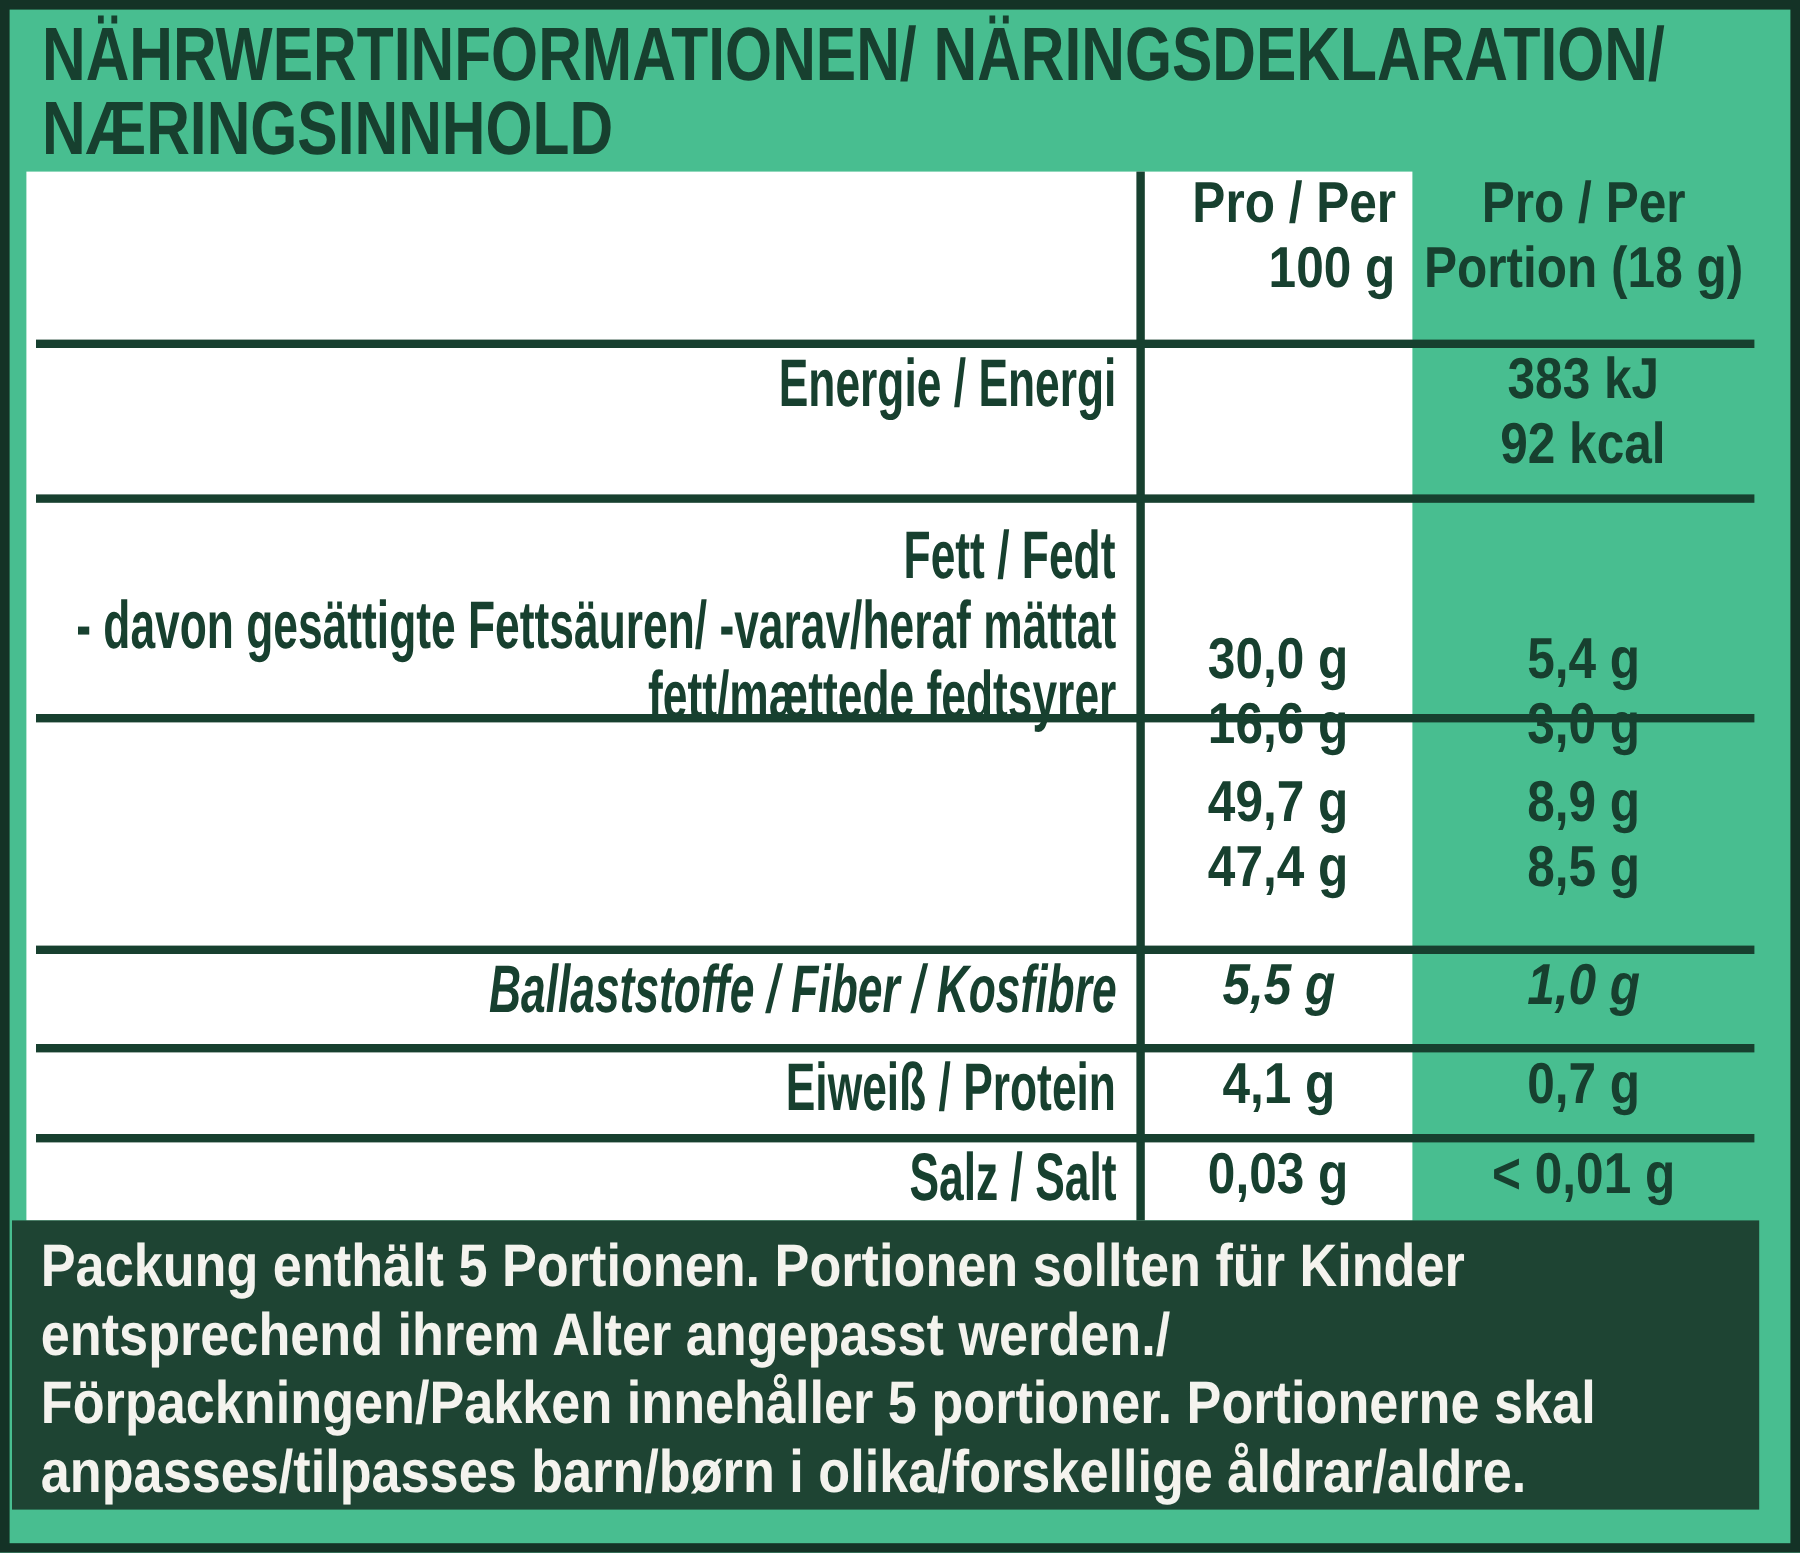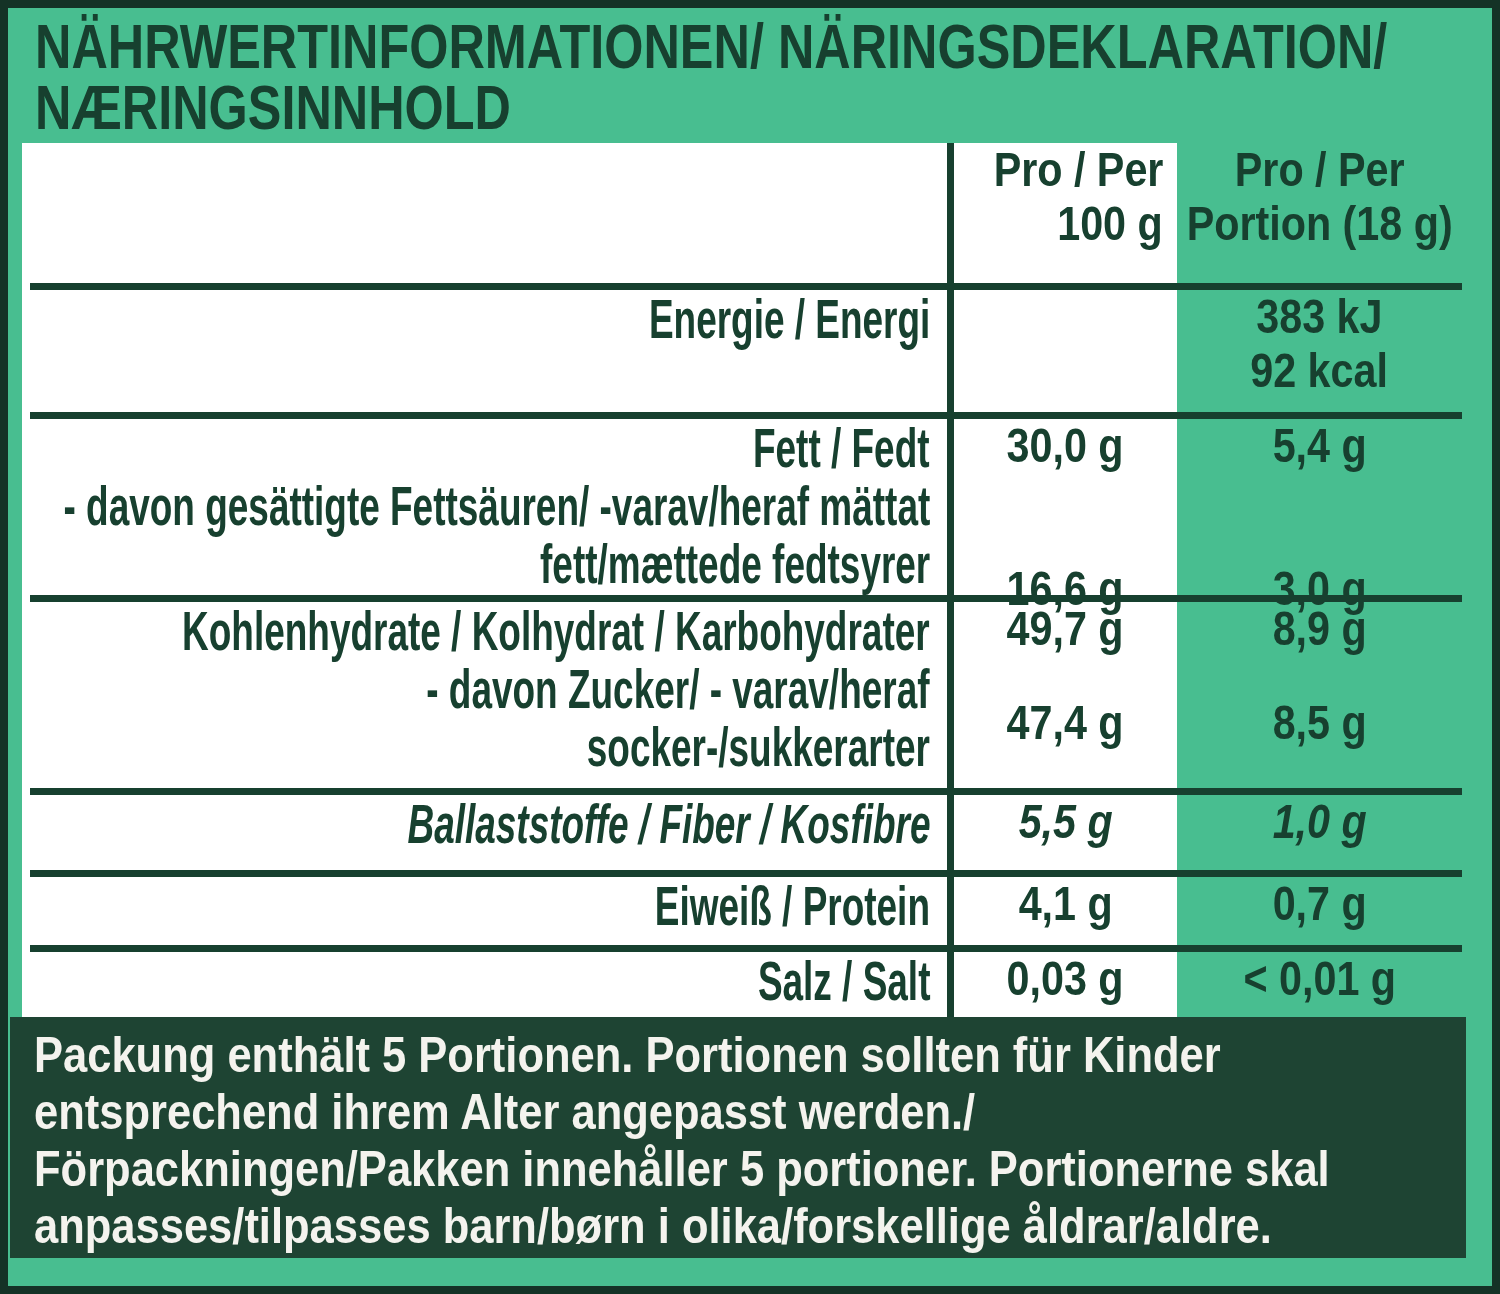--- a/index.html
+++ b/index.html
@@ -42,33 +42,33 @@
   .hline{
     position:absolute; left:30px; width:1432px; height:7px;
     background:var(--dark); z-index:6;
   }
   .hl-1{ top:283px; } .hl-2{ top:412px; } .hl-3{ top:595px; }
   .hl-4{ top:788px; } .hl-5{ top:870px; } .hl-6{ top:945px; }
   
   .row{ position:absolute; left:30px; width:1432px; z-index:5; }
   .row-header{ top:143px; height:140px; }
   .row-0{ top:290px; height:155px; }
-  .row-1{ top:419px; height:197px; }
+  .row-1{ top:434px; height:197px; }
   .row-2{ top:602px; height:186px; }
   .row-3{ top:795px; height:92px;font-style:italic; }
   .row-4{ top:877px; height:68px; }
   .row-5{ top:952px; height:58px; }
   .cell{
     position:absolute; top:0; bottom:0;
     display:flex; flex-direction:column; 
   }
   .cell.label{ left:0; width:900px; align-items:flex-end; }
   .cell.v100 { left:924px;  width:223px; align-items:center; }
   .cell.vport{ left:1147px; width:285px; align-items:center; }
-  .cell.spread{ justify-content:space-between; }
+  .cell.spread{ justify-content:flex-end; }
   .cell.head100{ align-items:flex-end; padding-right:14px; }
   .row-2 .cell.spread{ padding-bottom:38px; }
   .t-label{
     display:block; white-space:nowrap;
     font-size:56px; font-weight:bold; color:var(--dark);
     line-height:58px;
     transform:scaleX(0.66); transform-origin:right center;
   }
   .t-val, .t-head{
     display:block; white-space:nowrap;
@@ -134,25 +134,20 @@
       <span class="t-val">30,0 g</span>
       <span class="t-val">16,6 g</span>
     </div>
     <div class="cell vport spread">
       <span class="t-val">5,4 g</span>
       <span class="t-val">3,0 g</span>
     </div>
   </div>
 
   <div class="row row-2">
-    <div class="cell label">
-      <span class="t-label">Kohlenhydrate / Kolhydrat / Karbohydrater</span>
-      <span class="t-label">- davon Zucker/ - varav/heraf</span>
-      <span class="t-label">socker-/sukkerarter</span>
-    </div>
     <div class="cell v100 spread">
       <span class="t-val">49,7 g</span>
       <span class="t-val">47,4 g</span>
     </div>
     <div class="cell vport spread">
       <span class="t-val">8,9 g</span>
       <span class="t-val">8,5 g</span>
     </div>
   </div>
 

